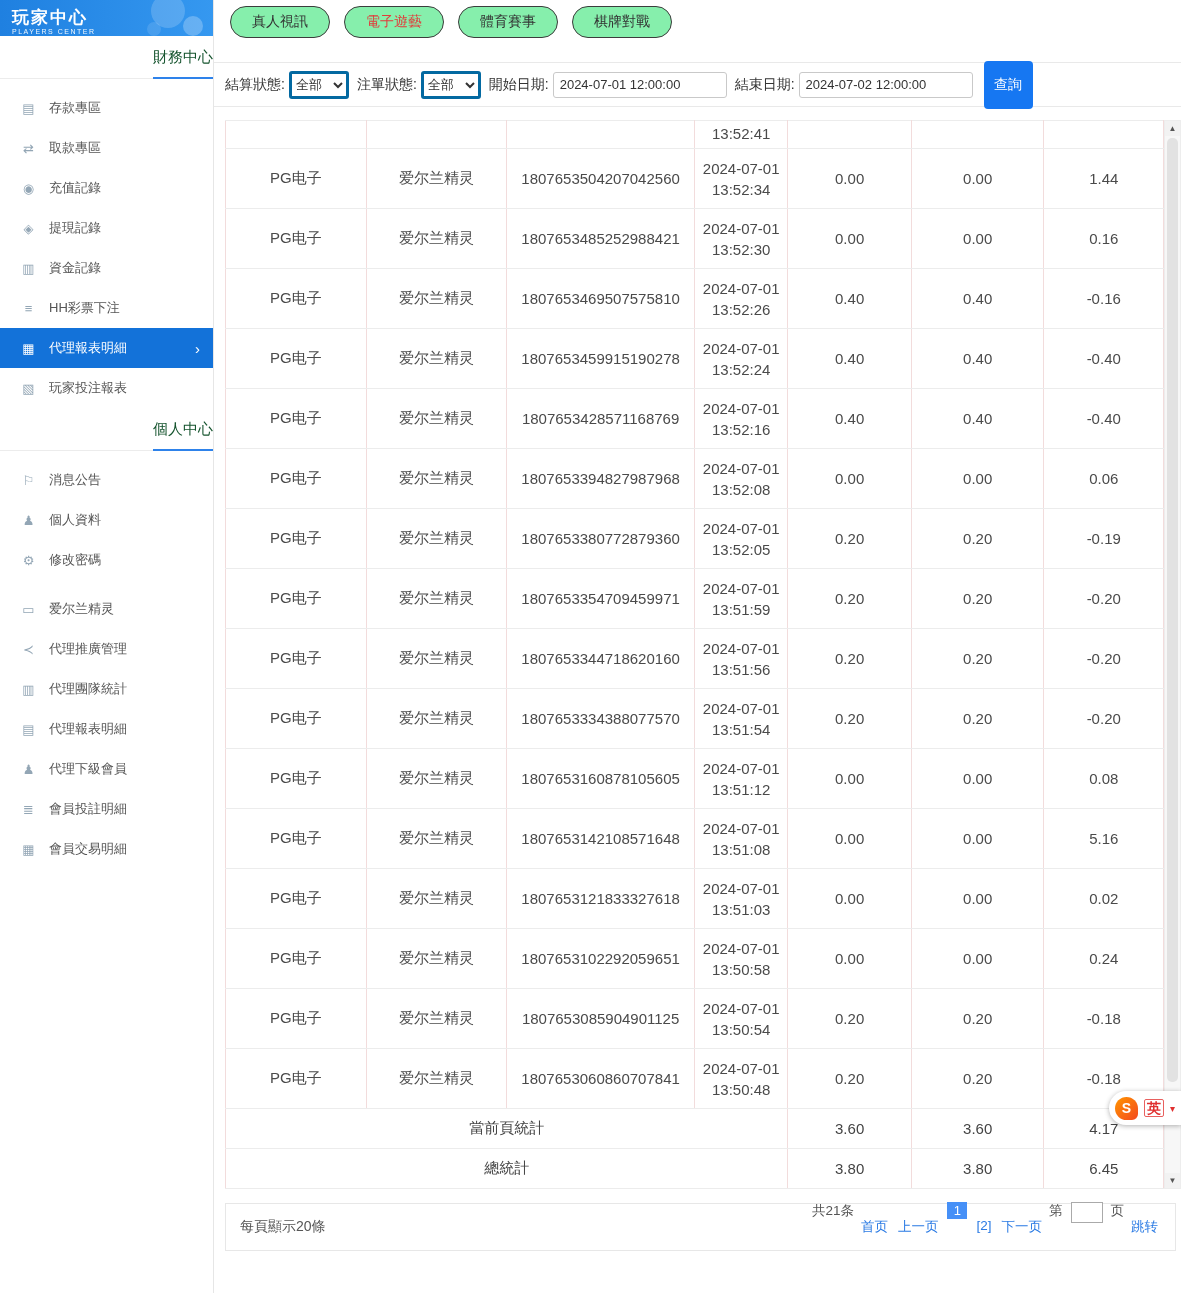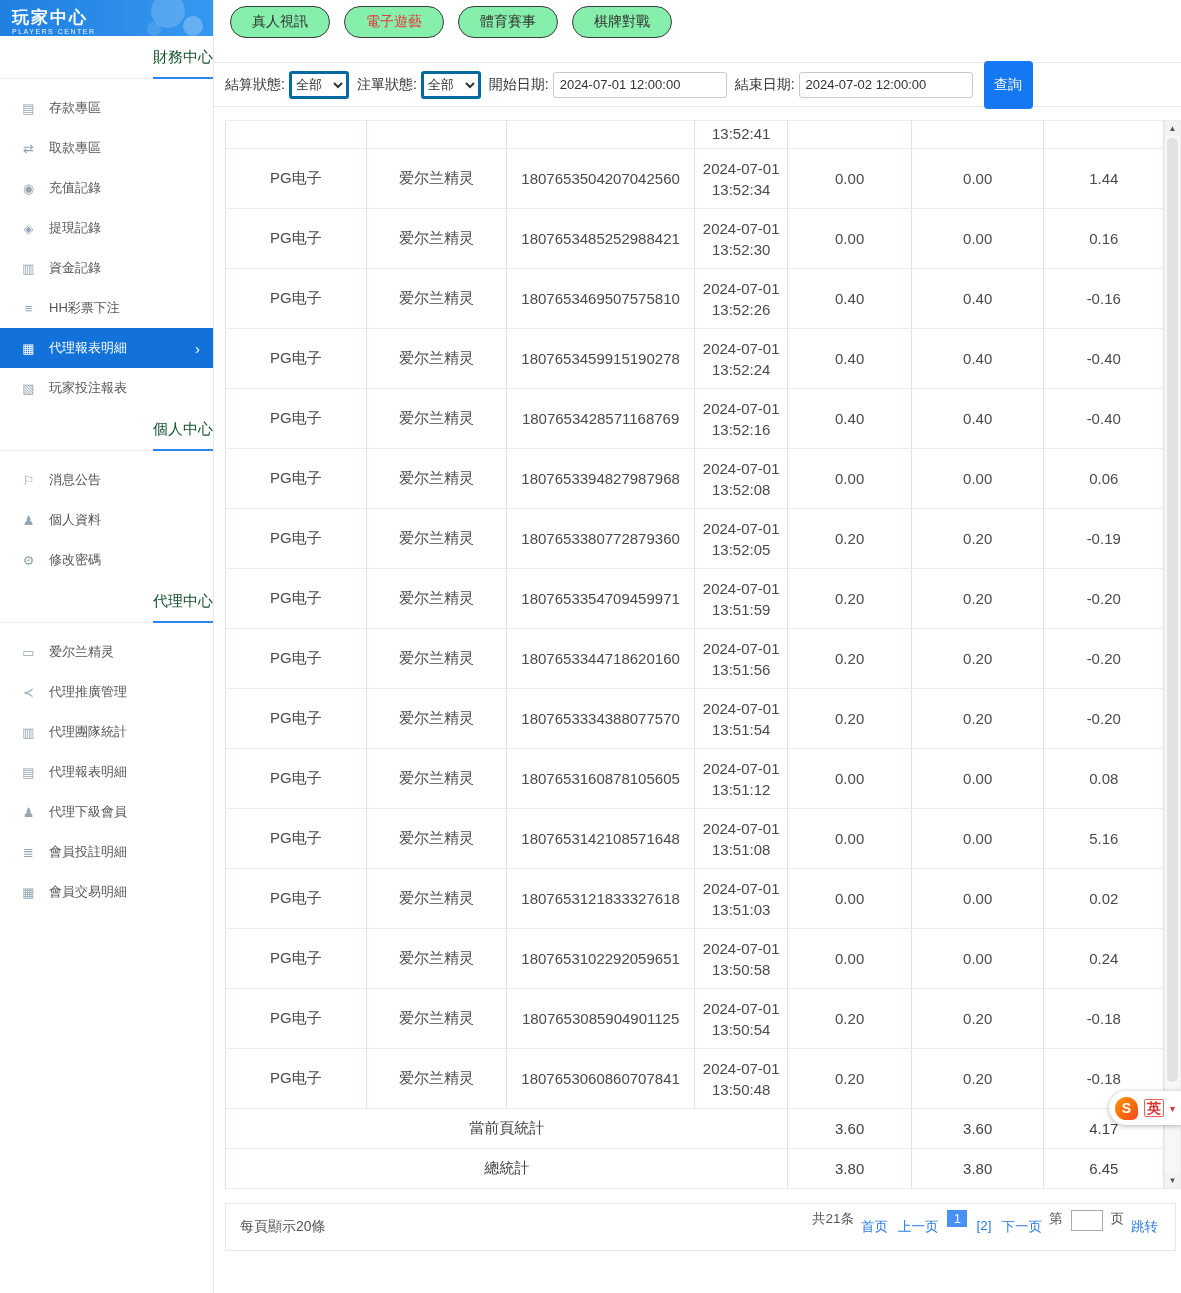--- a/index.html
+++ b/index.html
@@ -60,21 +60,21 @@
   .scrollbar{position:absolute;top:0;right:0;width:17px;height:100%;background:#f7f7f7;
     border:1px solid #ededed;box-sizing:border-box;display:flex;flex-direction:column;}
   .sb-arrow{height:15px;font-size:8px;color:#555;text-align:center;line-height:15px;background:#f2f2f2;cursor:pointer;}
   .sb-track{flex:1;position:relative;}
   .sb-thumb{position:absolute;top:2px;left:2px;right:2px;height:91%;background:#e2e2e2;border-radius:5px;}
   
   .pagination{margin:14px 5px 0 11px;border:1px solid #e7e7e7;height:48px;display:flex;
     align-items:center;justify-content:space-between;padding:0 14px;font-size:14px;color:#555;
     box-sizing:border-box;}
   .pager{display:flex;align-items:flex-start;gap:4px;font-size:13.5px;}
-  .pager a{color:#2b7be4;text-decoration:none;cursor:pointer;margin:8px 3px;}
+  .pager a{color:#2b7be4;text-decoration:none;cursor:pointer;margin:16px 3px;}
   .pager .cur{background:#4690f7;color:#fff;min-width:12px;padding:1px 4px;text-align:center;
     font-size:13px;margin:0 2px;cursor:pointer;}
   .jump-input{width:26px;height:17px;border:1px solid #aaa;margin:0 4px;}
   
   .translate-widget{position:absolute;right:0;top:1091px;height:34px;width:72px;background:#fff;
     border-radius:17px 0 0 17px;box-shadow:0 1px 5px rgba(0,0,0,.3);display:flex;align-items:center;
     gap:6px;padding-left:6px;box-sizing:border-box;z-index:5;overflow:hidden;cursor:pointer;}
   .tw-logo{width:23px;height:23px;border-radius:50% 50% 6px 50%;
     background:linear-gradient(135deg,#ff9500,#f4491f);color:#fff;font-weight:bold;font-size:14px;
     display:flex;align-items:center;justify-content:center;flex:none;}
@@ -153,21 +153,20 @@
 
   </div>
           <div class="menu-item">
     <span class="ico">⚙</span>
     <span class="lbl">修改密碼</span>
 
   </div>
         </div>
   </div>
       <div class="side-section">
-    <div class="section-title"><span>代理中心</span></div>
     <div class="menu">
           <div class="menu-item">
     <span class="ico">▭</span>
     <span class="lbl">爱尔兰精灵</span>
 
   </div>
           <div class="menu-item">
     <span class="ico">≺</span>
     <span class="lbl">代理推廣管理</span>
 

